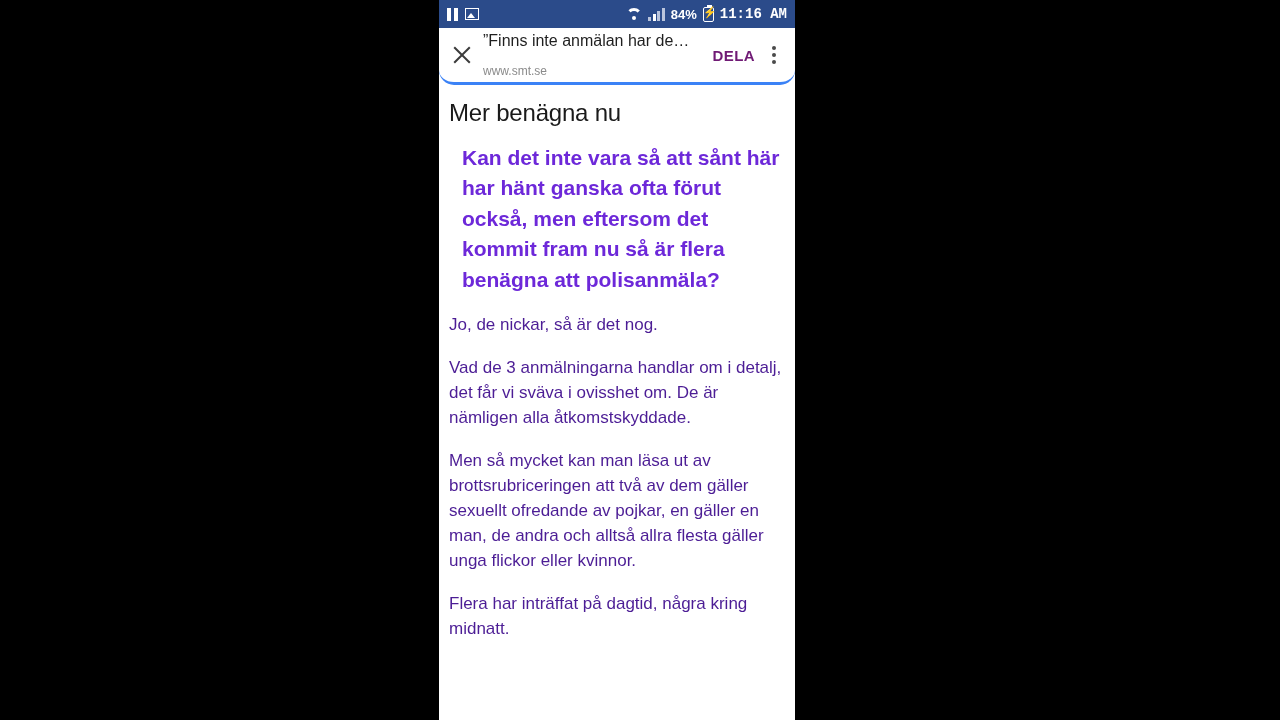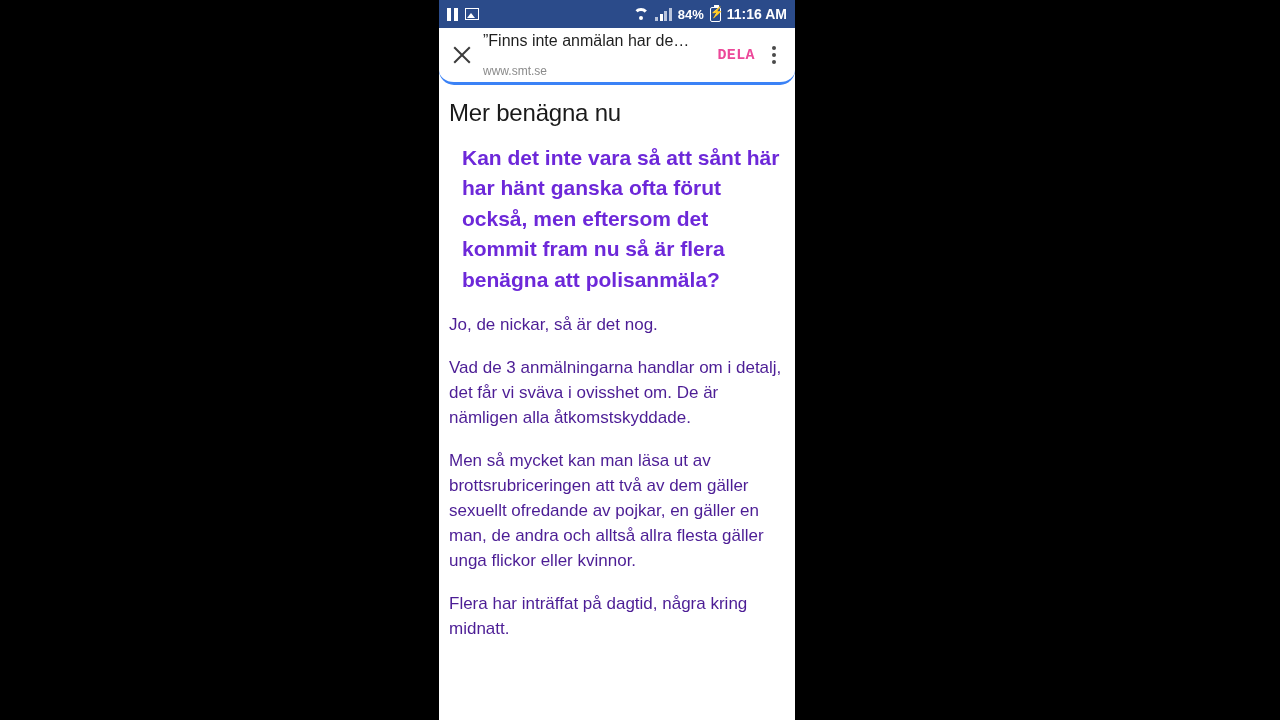--- a/index.html
+++ b/index.html
@@ -121,21 +121,21 @@
     background: #fff;
   }
   .batt-icon::after {
     content: "\26A1";
     position: absolute;
     left: 0; top: -3px;
     font-size: 11px;
     color: #fff;
     line-height: 15px;
   }
-  .clock { font-size: 14px; font-weight: bold; }
+  .clock { font-size: 14px; font-weight: bold; font-family: Liberation Mono, monospace; }
 
   
   .browserbar {
     height: 57px;
     background: #ffffff;
     display: flex;
     align-items: center;
     padding: 0 10px 0 8px;
     box-sizing: border-box;
     border-bottom: 3px solid #3b82f6;
@@ -174,27 +174,26 @@
   }
   .page-url {
     font-size: 12px;
     color: #8b8b8b;
     margin-top: 14px;
     white-space: nowrap;
     overflow: hidden;
     text-overflow: ellipsis;
   }
   .share-btn {
-    color: #ec4899;
+    color: #701a75;
     font-size: 15px;
     font-weight: bold;
     letter-spacing: 0.4px;
     padding: 0 8px;
     flex: 0 0 auto;
-    font-family: Liberation Mono, monospace;
   }
   .kebab {
     width: 22px;
     height: 30px;
     display: flex;
     flex-direction: column;
     justify-content: center;
     align-items: center;
     gap: 3px;
     flex: 0 0 22px;

